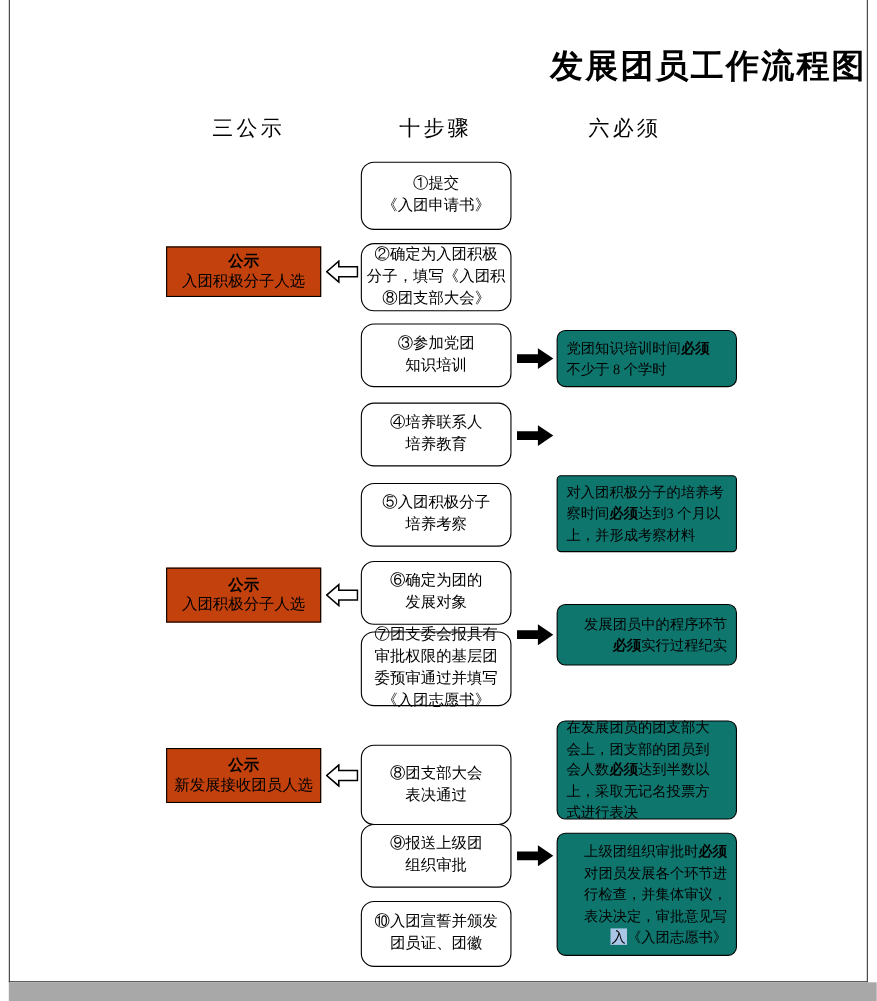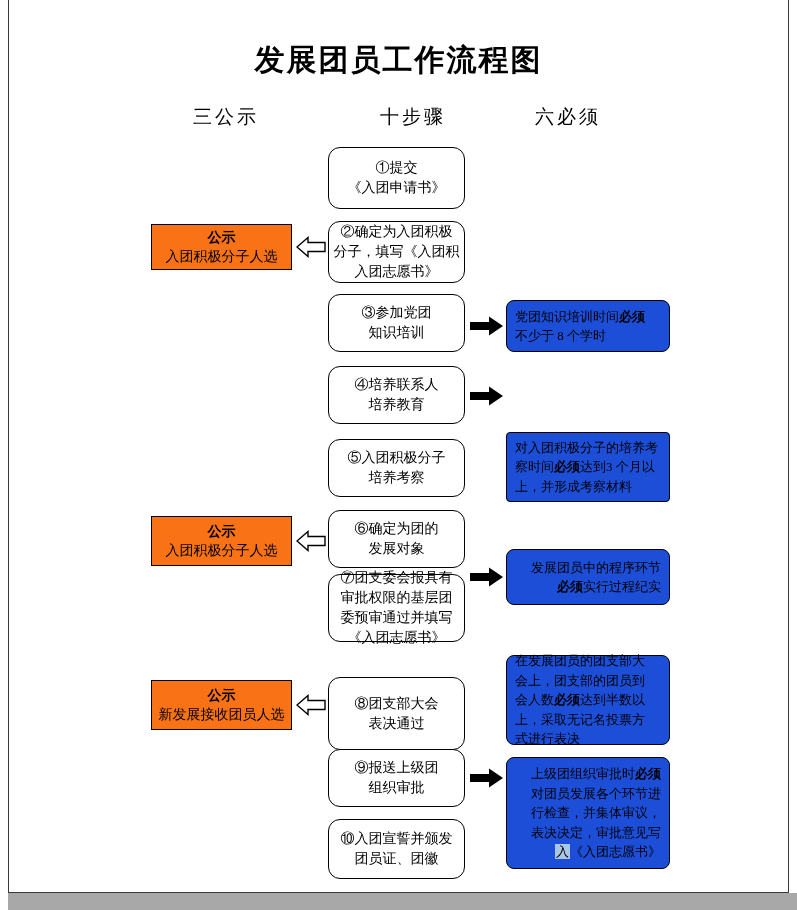--- a/index.html
+++ b/index.html
@@ -3,43 +3,43 @@
 <meta charset="utf-8">
 <style>
   * { margin:0; padding:0; box-sizing:border-box; }
   html,body { width:797px; height:910px; background:#ffffff; overflow:hidden;
               font-family:"Liberation Serif", serif; color:#000; }
   .page { position:absolute; left:8px; top:0; width:781px; height:893px;
           background:#fff; border-left:1.5px solid #3a3a3a; border-right:1.5px solid #3a3a3a;
           border-bottom:1.5px solid #3a3a3a; }
   .footer-bar { position:absolute; left:8px; top:893px; width:789px; height:17px; }
 
-  .title { position:absolute; top:40px; left:0; width:100%; text-align:center;
+  .title { position:absolute; top:40px; left:0; width:100%; text-align:right;
            font-size:30px; font-weight:bold; letter-spacing:2px; }
 
   .hdr { position:absolute; top:104px; width:90px; text-align:center;
          font-size:19px; letter-spacing:3px; }
   .hdr-left   { left:172px; }
-  .hdr-middle { left:359px;font-family:Liberation Serif, serif; }
+  .hdr-middle { left:342px;font-family:Liberation Serif, serif; }
   .hdr-right  { left:514px; }
 
   .step { position:absolute; left:319px; width:137px;
           border:1.5px solid #000; border-radius:12px;
           display:flex; align-items:center; justify-content:center;
           text-align:center; font-size:14px; line-height:1.42;
           white-space:pre-line; padding:2px 2px; background:#fff; }
 
   .pub { position:absolute; left:142px; width:141px;
-         border:1.5px solid #000; background:#f97316;
+         border:1.5px solid #000; background:#c2410c;
          display:flex; flex-direction:column; align-items:center; justify-content:center;
          text-align:center; font-size:14px; line-height:1.45; }
   .pub-label { font-weight:bold; font-family:"Liberation Sans", sans-serif; font-size:14px; }
 
   .must { position:absolute; left:497px; width:164px;
-          border:1.5px solid #000; border-radius:8px; background:#1d4ed8;
+          border:1.5px solid #000; border-radius:8px; background:#0f766e;
           display:flex; align-items:center;
           font-size:13px; line-height:1.5; padding:4px 8px; }
   .must .inner { width:100%; white-space:pre-line; text-align:left; }
   .must.center .inner { text-align:right; }
 
   .b { font-weight:bold; font-family:"Liberation Sans", sans-serif; }
   .hl { padding:0 1px; }
 
   .arrow { position:absolute; }
 </style>
@@ -51,21 +51,21 @@
   <div class="title">发展团员工作流程图</div>
 
   <div class="hdr hdr-left">三公示</div>
   <div class="hdr hdr-middle">十步骤</div>
   <div class="hdr hdr-right">六必须</div>
 
   <div class="step" style="top:147px;height:62px">①提交
 《入团申请书》</div>
   <div class="step" style="top:221px;height:62px">②确定为入团积极
 分子，填写《入团积
-入团志愿书》</div>
+⑧团支部大会》</div>
   <div class="step" style="top:294px;height:58px">③参加党团
 知识培训</div>
   <div class="step" style="top:366px;height:58px">④培养联系人
 培养教育</div>
   <div class="step" style="top:439px;height:58px">⑤入团积极分子
 培养考察</div>
   <div class="step" style="top:510px;height:58px">⑥确定为团的
 发展对象</div>
   <div class="step" style="top:574px;height:68px">⑦团支委会报具有
 审批权限的基层团

